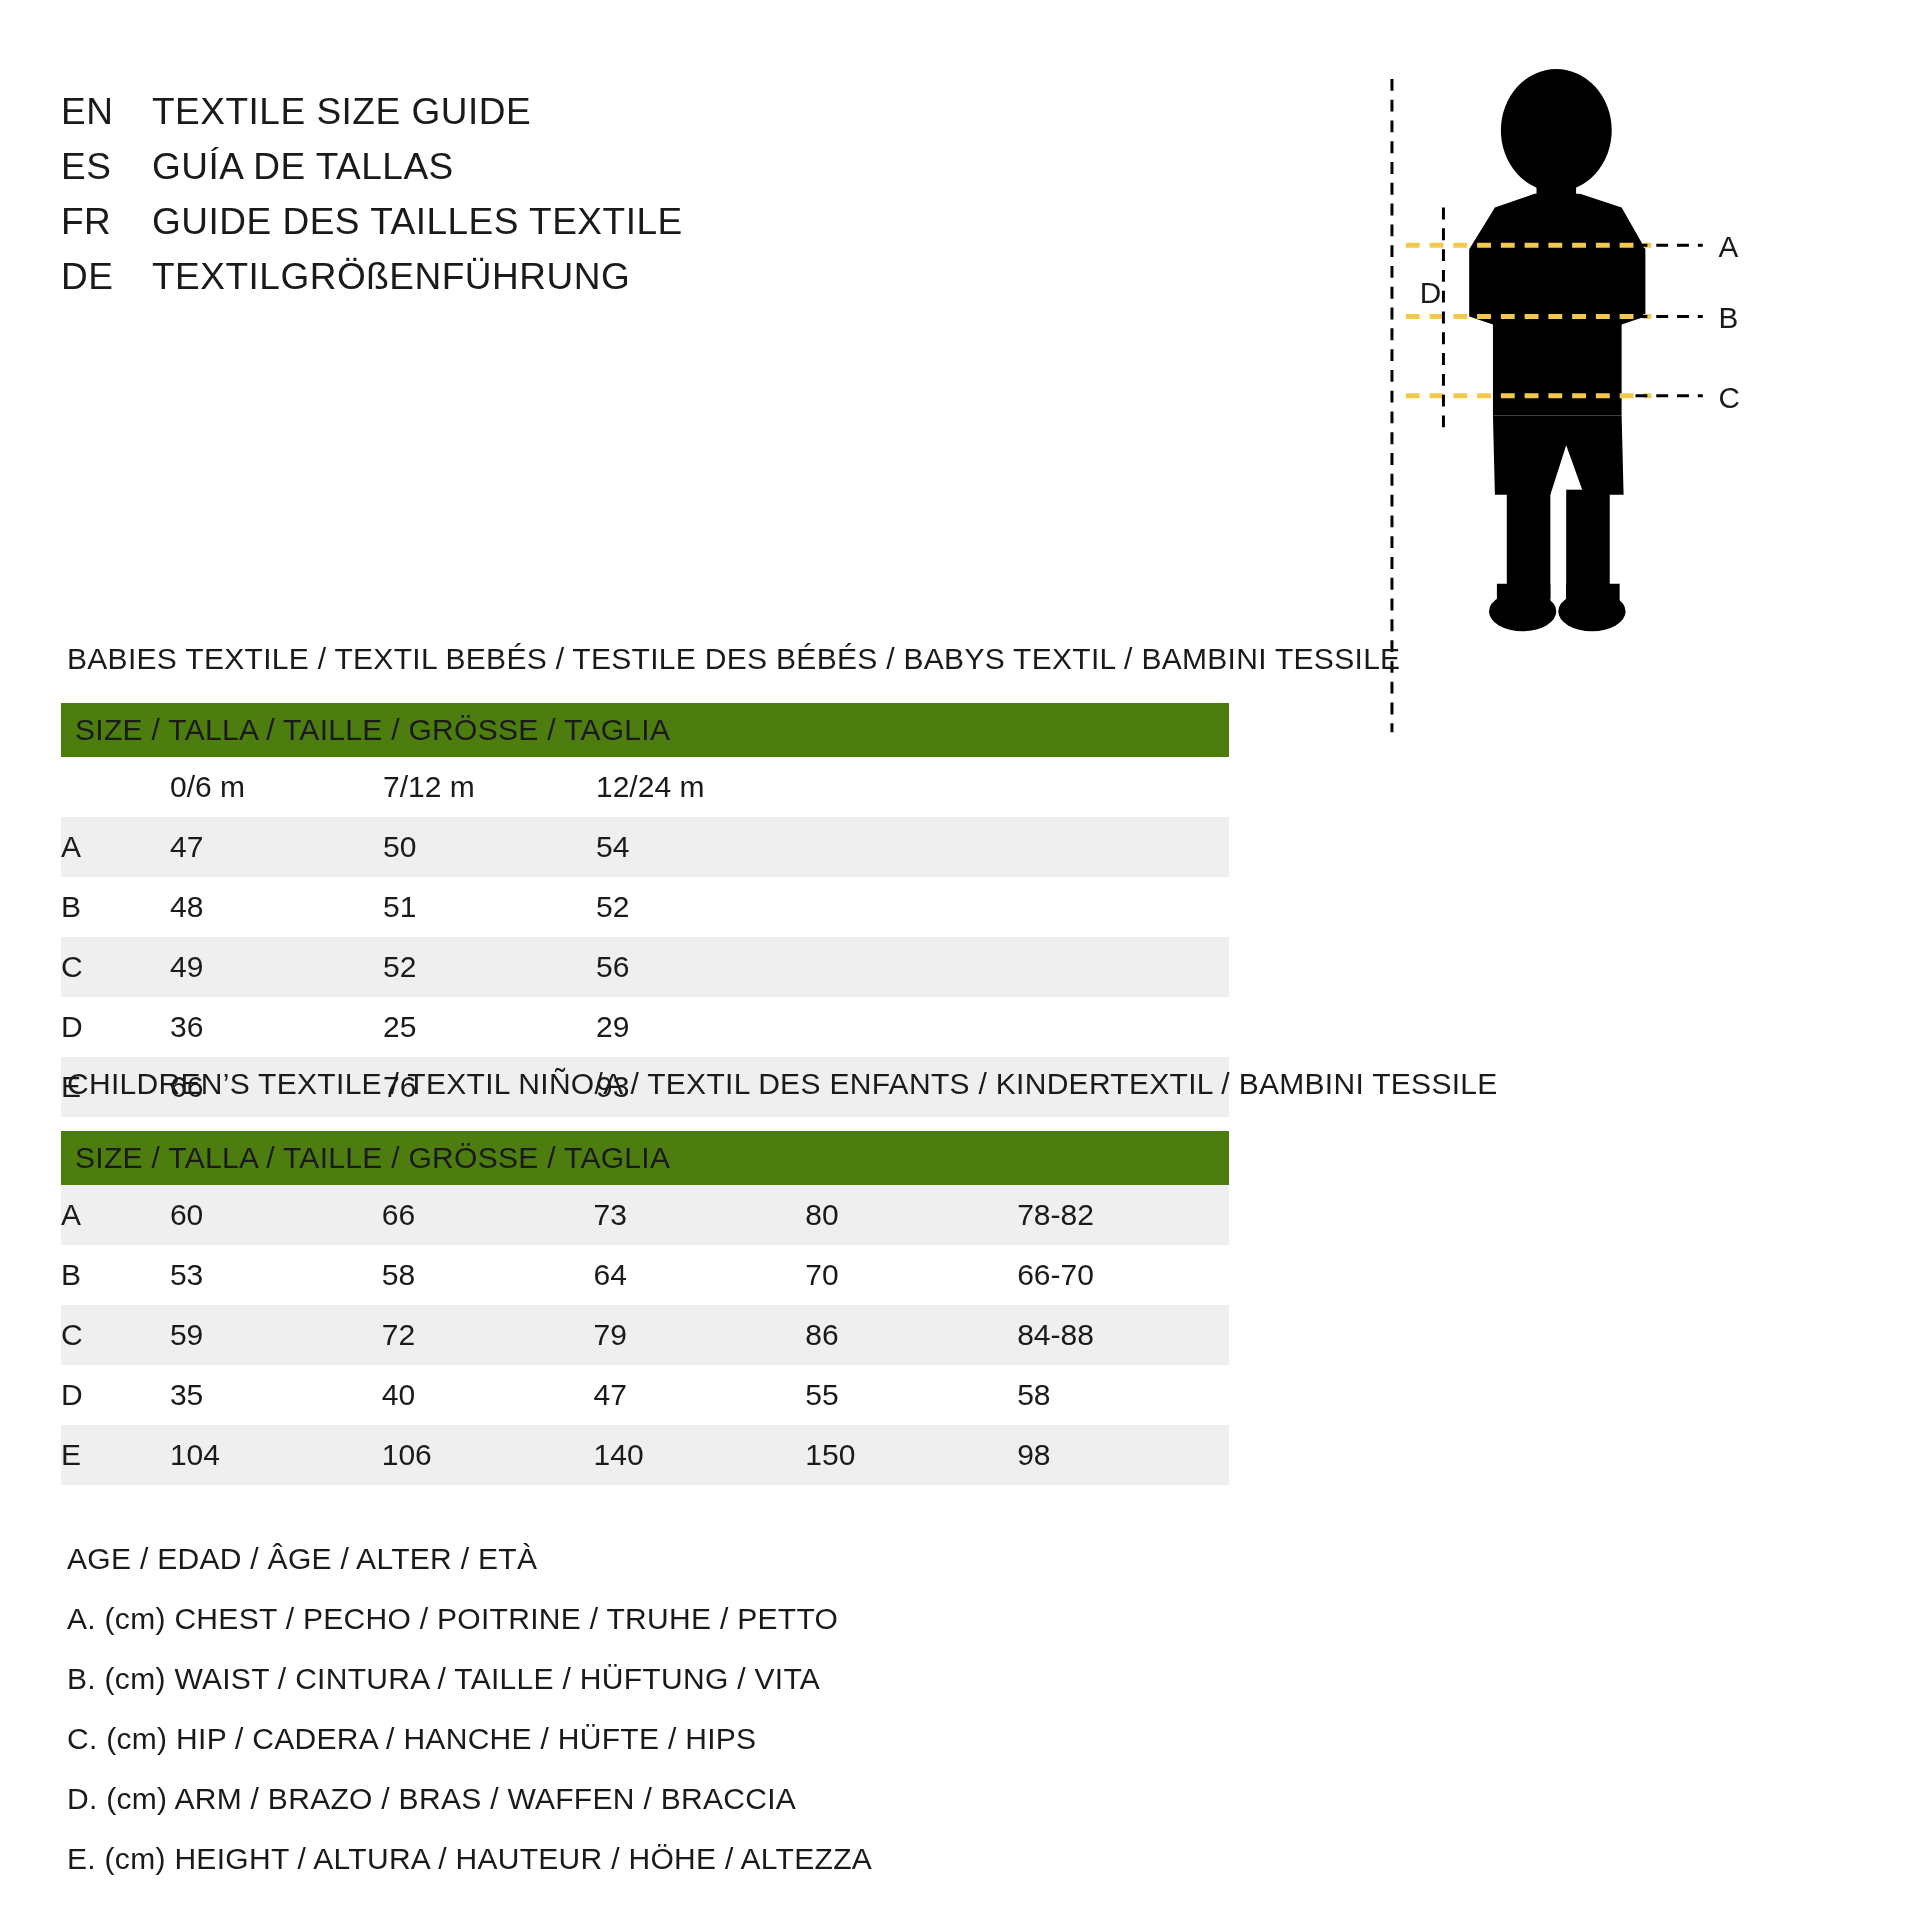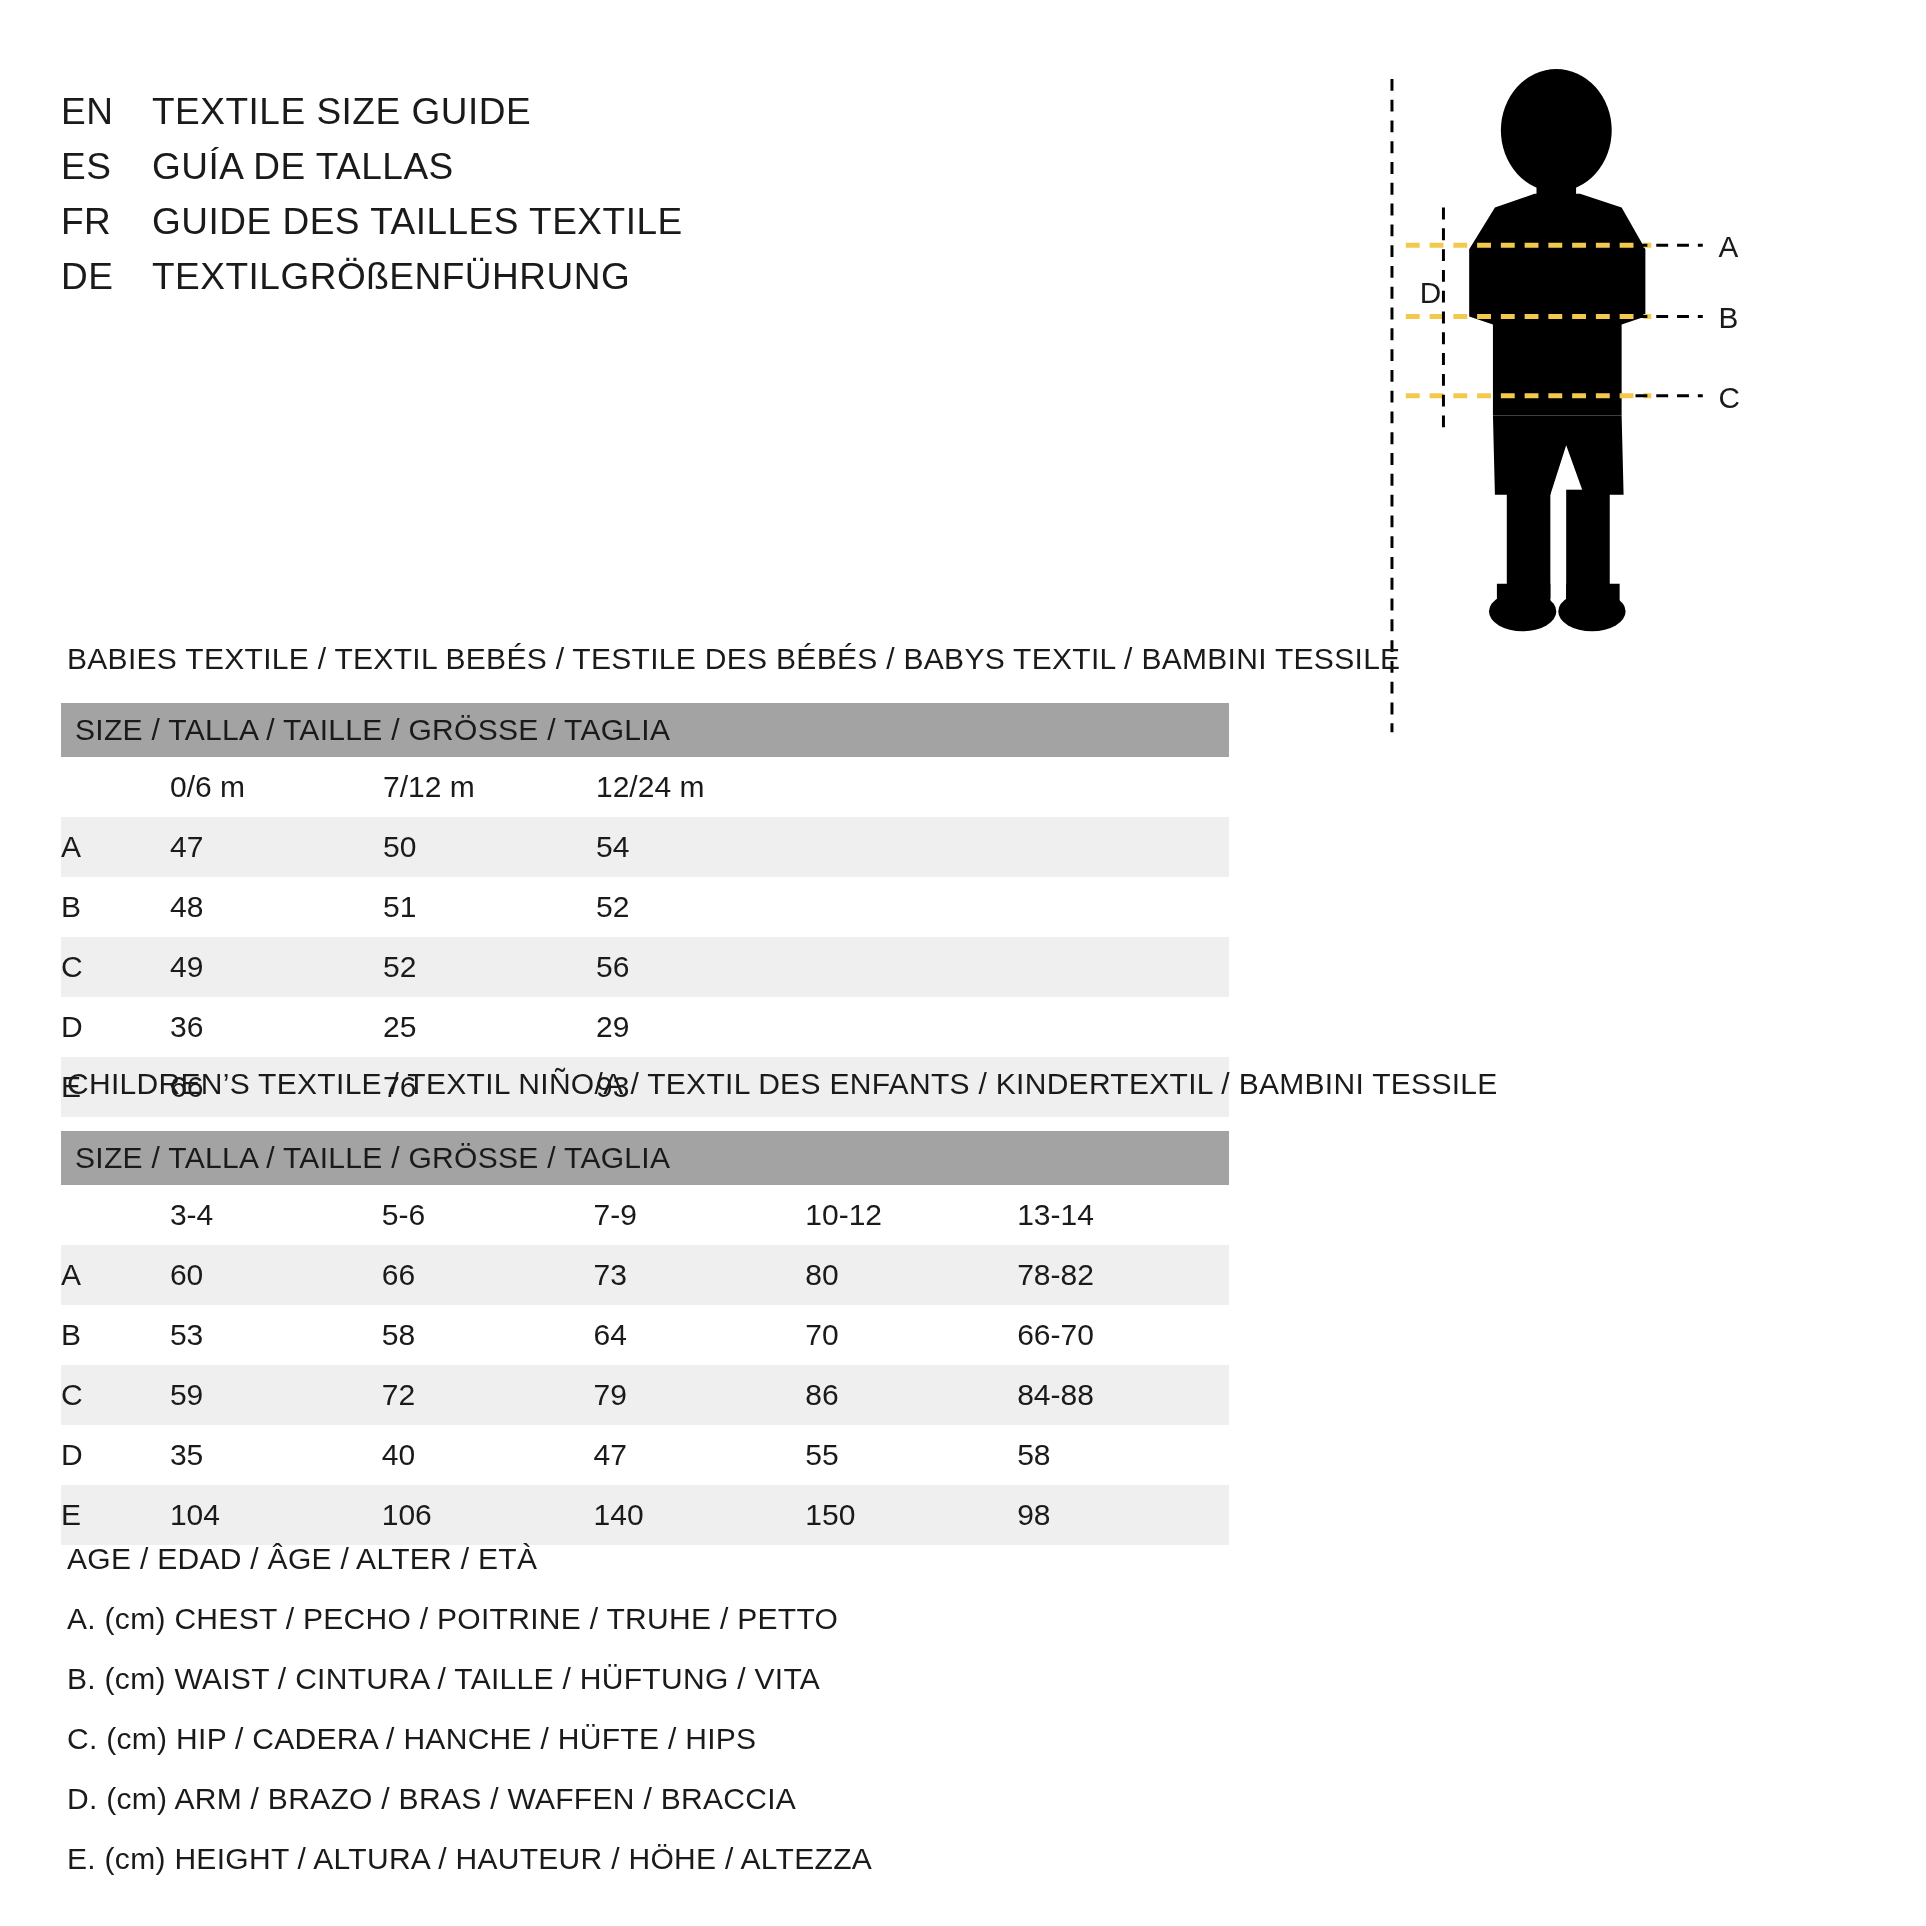--- a/index.html
+++ b/index.html
@@ -66,21 +66,21 @@
   
   table.size-table {
     position: absolute;
     border-collapse: collapse;
     font-size: 30px;
   }
   #babies-table { left: 61px; top: 703px; width: 1168px; }
   #children-table { left: 61px; top: 1131px; width: 1168px; }
 
   table.size-table th.header-cell {
-    background: #a3a3a3;
+    background: #4d7c0f;
     text-align: left;
     font-weight: normal;
     font-size: 30px;
     padding: 10px 0 10px 14px;
     letter-spacing: 0.3px;
   }
   table.size-table td {
     padding: 8px 0;
     height: 44px;
   }
@@ -261,28 +261,20 @@
         <col class="cd">
         <col class="cd">
         <col class="cd">
     </colgroup>
     <thead>
       <tr>
         <th class="header-cell" colspan="6">SIZE / TALLA / TAILLE / GRÖSSE / TAGLIA</th>
       </tr>
     </thead>
     <tbody>
-      <tr>
-        <td class="rowlabel"></td>
-        <td class="colhead">3-4</td>
-        <td class="colhead">5-6</td>
-        <td class="colhead">7-9</td>
-        <td class="colhead">10-12</td>
-        <td class="colhead">13-14</td>
-      </tr>
       <tr class="zebra">
         <td class="rowlabel">A</td>
         <td class="val">60</td>
         <td class="val">66</td>
         <td class="val">73</td>
         <td class="val">80</td>
         <td class="val">78-82</td>
       </tr>
       <tr>
         <td class="rowlabel">B</td>

